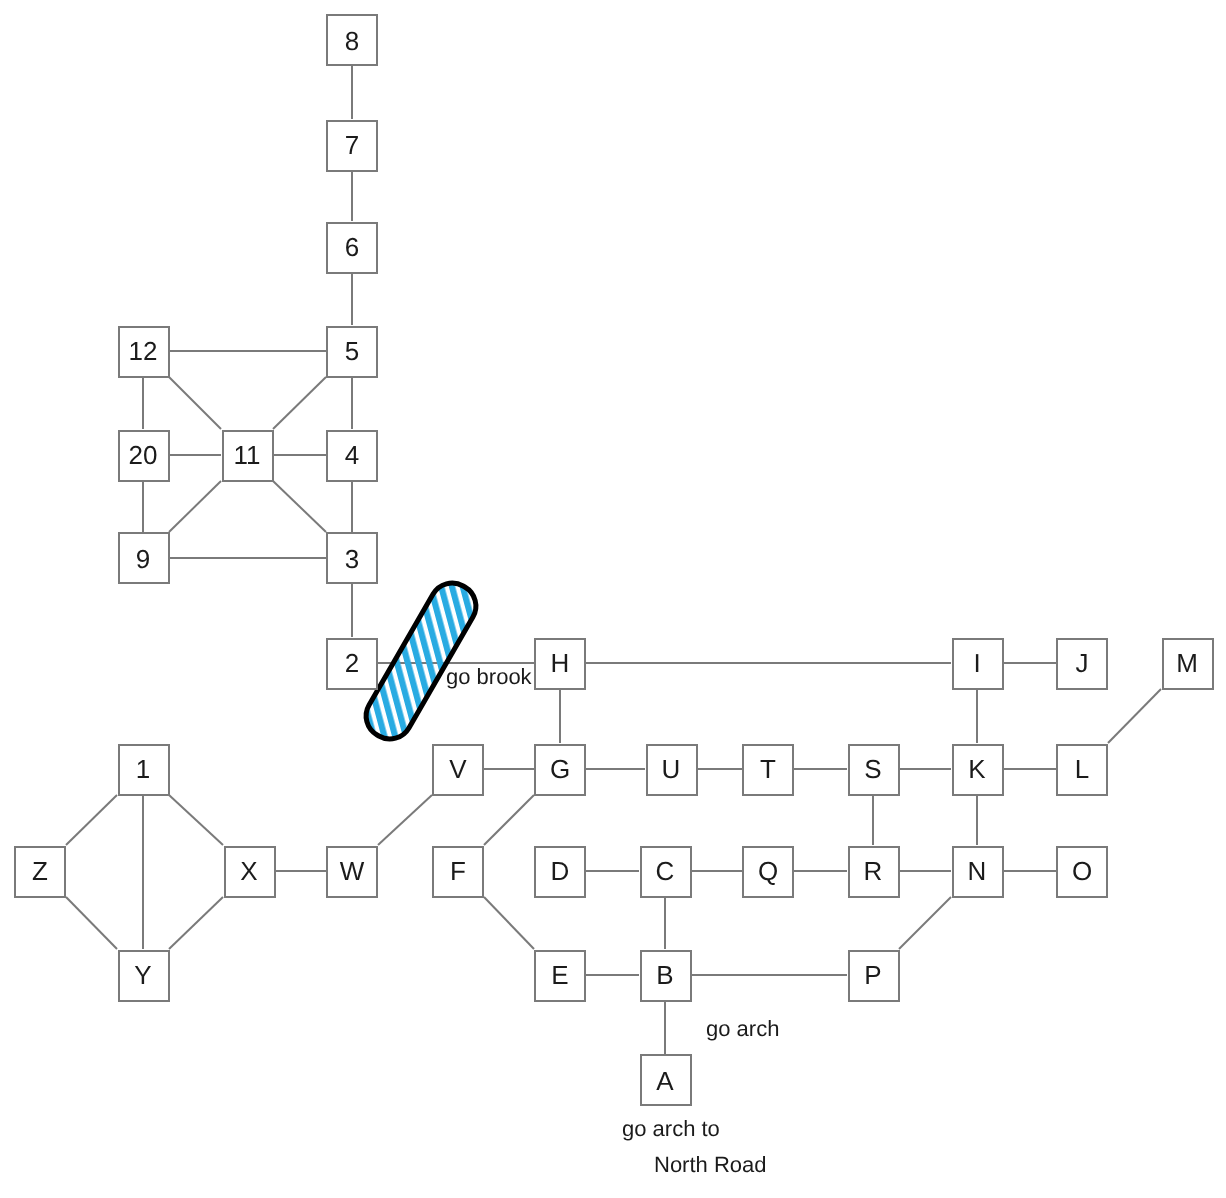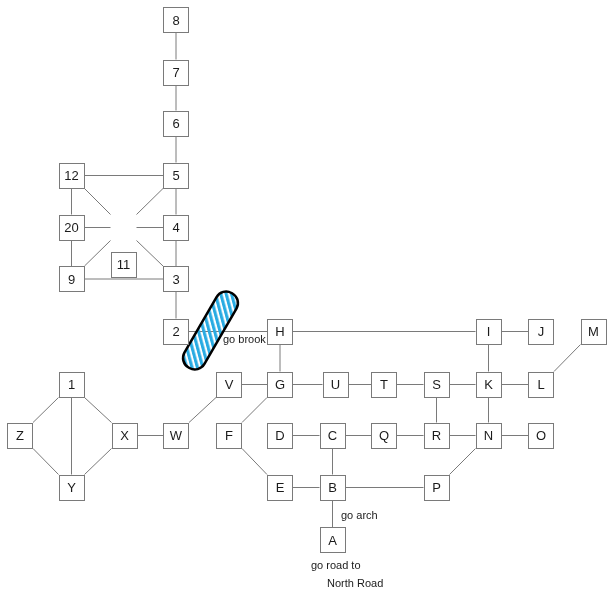--- a/index.html
+++ b/index.html
@@ -108,21 +108,21 @@
   <div id="nodes">
       <div class="node-box" style="left: 163px; top: 7px;">8</div>
       <div class="node-box" style="left: 163px; top: 59.5px;">7</div>
       <div class="node-box" style="left: 163px; top: 110.5px;">6</div>
       <div class="node-box" style="left: 163px; top: 162.5px;">5</div>
       <div class="node-box" style="left: 163px; top: 214.5px;">4</div>
       <div class="node-box" style="left: 163px; top: 266px;">3</div>
       <div class="node-box" style="left: 163px; top: 318.5px;">2</div>
       <div class="node-box" style="left: 58.5px; top: 162.5px; text-align: right;">12</div>
       <div class="node-box" style="left: 58.5px; top: 214.5px;">20</div>
-      <div class="node-box" style="left: 110.5px; top: 214.5px; margin-top: 37px;">11</div>
+      <div class="node-box" style="left: 110.5px; top: 214.5px;">11</div>
       <div class="node-box" style="left: 58.5px; top: 266px;">9</div>
       <div class="node-box" style="left: 58.5px; top: 371.5px;">1</div>
       <div class="node-box" style="left: 7px; top: 422.5px;">Z</div>
       <div class="node-box" style="left: 111.5px; top: 422.5px;">X</div>
       <div class="node-box" style="left: 58.5px; top: 474.5px;">Y</div>
       <div class="node-box" style="left: 163px; top: 422.5px;">W</div>
       <div class="node-box" style="left: 216px; top: 371.5px;">V</div>
       <div class="node-box" style="left: 216px; top: 422.5px;">F</div>
       <div class="node-box" style="left: 267px; top: 318.5px;">H</div>
       <div class="node-box" style="left: 267px; top: 371.5px;">G</div>
@@ -140,17 +140,17 @@
       <div class="node-box" style="left: 475.5px; top: 318.5px;">I</div>
       <div class="node-box" style="left: 475.5px; top: 371.5px;">K</div>
       <div class="node-box" style="left: 475.5px; top: 422.5px;">N</div>
       <div class="node-box" style="left: 528px; top: 318.5px;">J</div>
       <div class="node-box" style="left: 528px; top: 371.5px;">L</div>
       <div class="node-box" style="left: 528px; top: 422.5px;">O</div>
       <div class="node-box" style="left: 580.5px; top: 318.5px;">M</div>
     </div>
   <div id="annotations">
       <div class="annotation" style="left: 223px; top: 334px;">go brook</div>
-      <div class="annotation" style="left: 341px; top: 510px;">go arch</div>
-      <div class="annotation" style="left: 311px; top: 560px;">go road to</div>
+      <div class="annotation" style="left: 353px; top: 510px;">go arch</div>
+      <div class="annotation" style="left: 311px; top: 560px;">go arch to</div>
       <div class="annotation" style="left: 327px; top: 578px;">North Road</div>
     </div>
 </div>
 
 </body></html>

